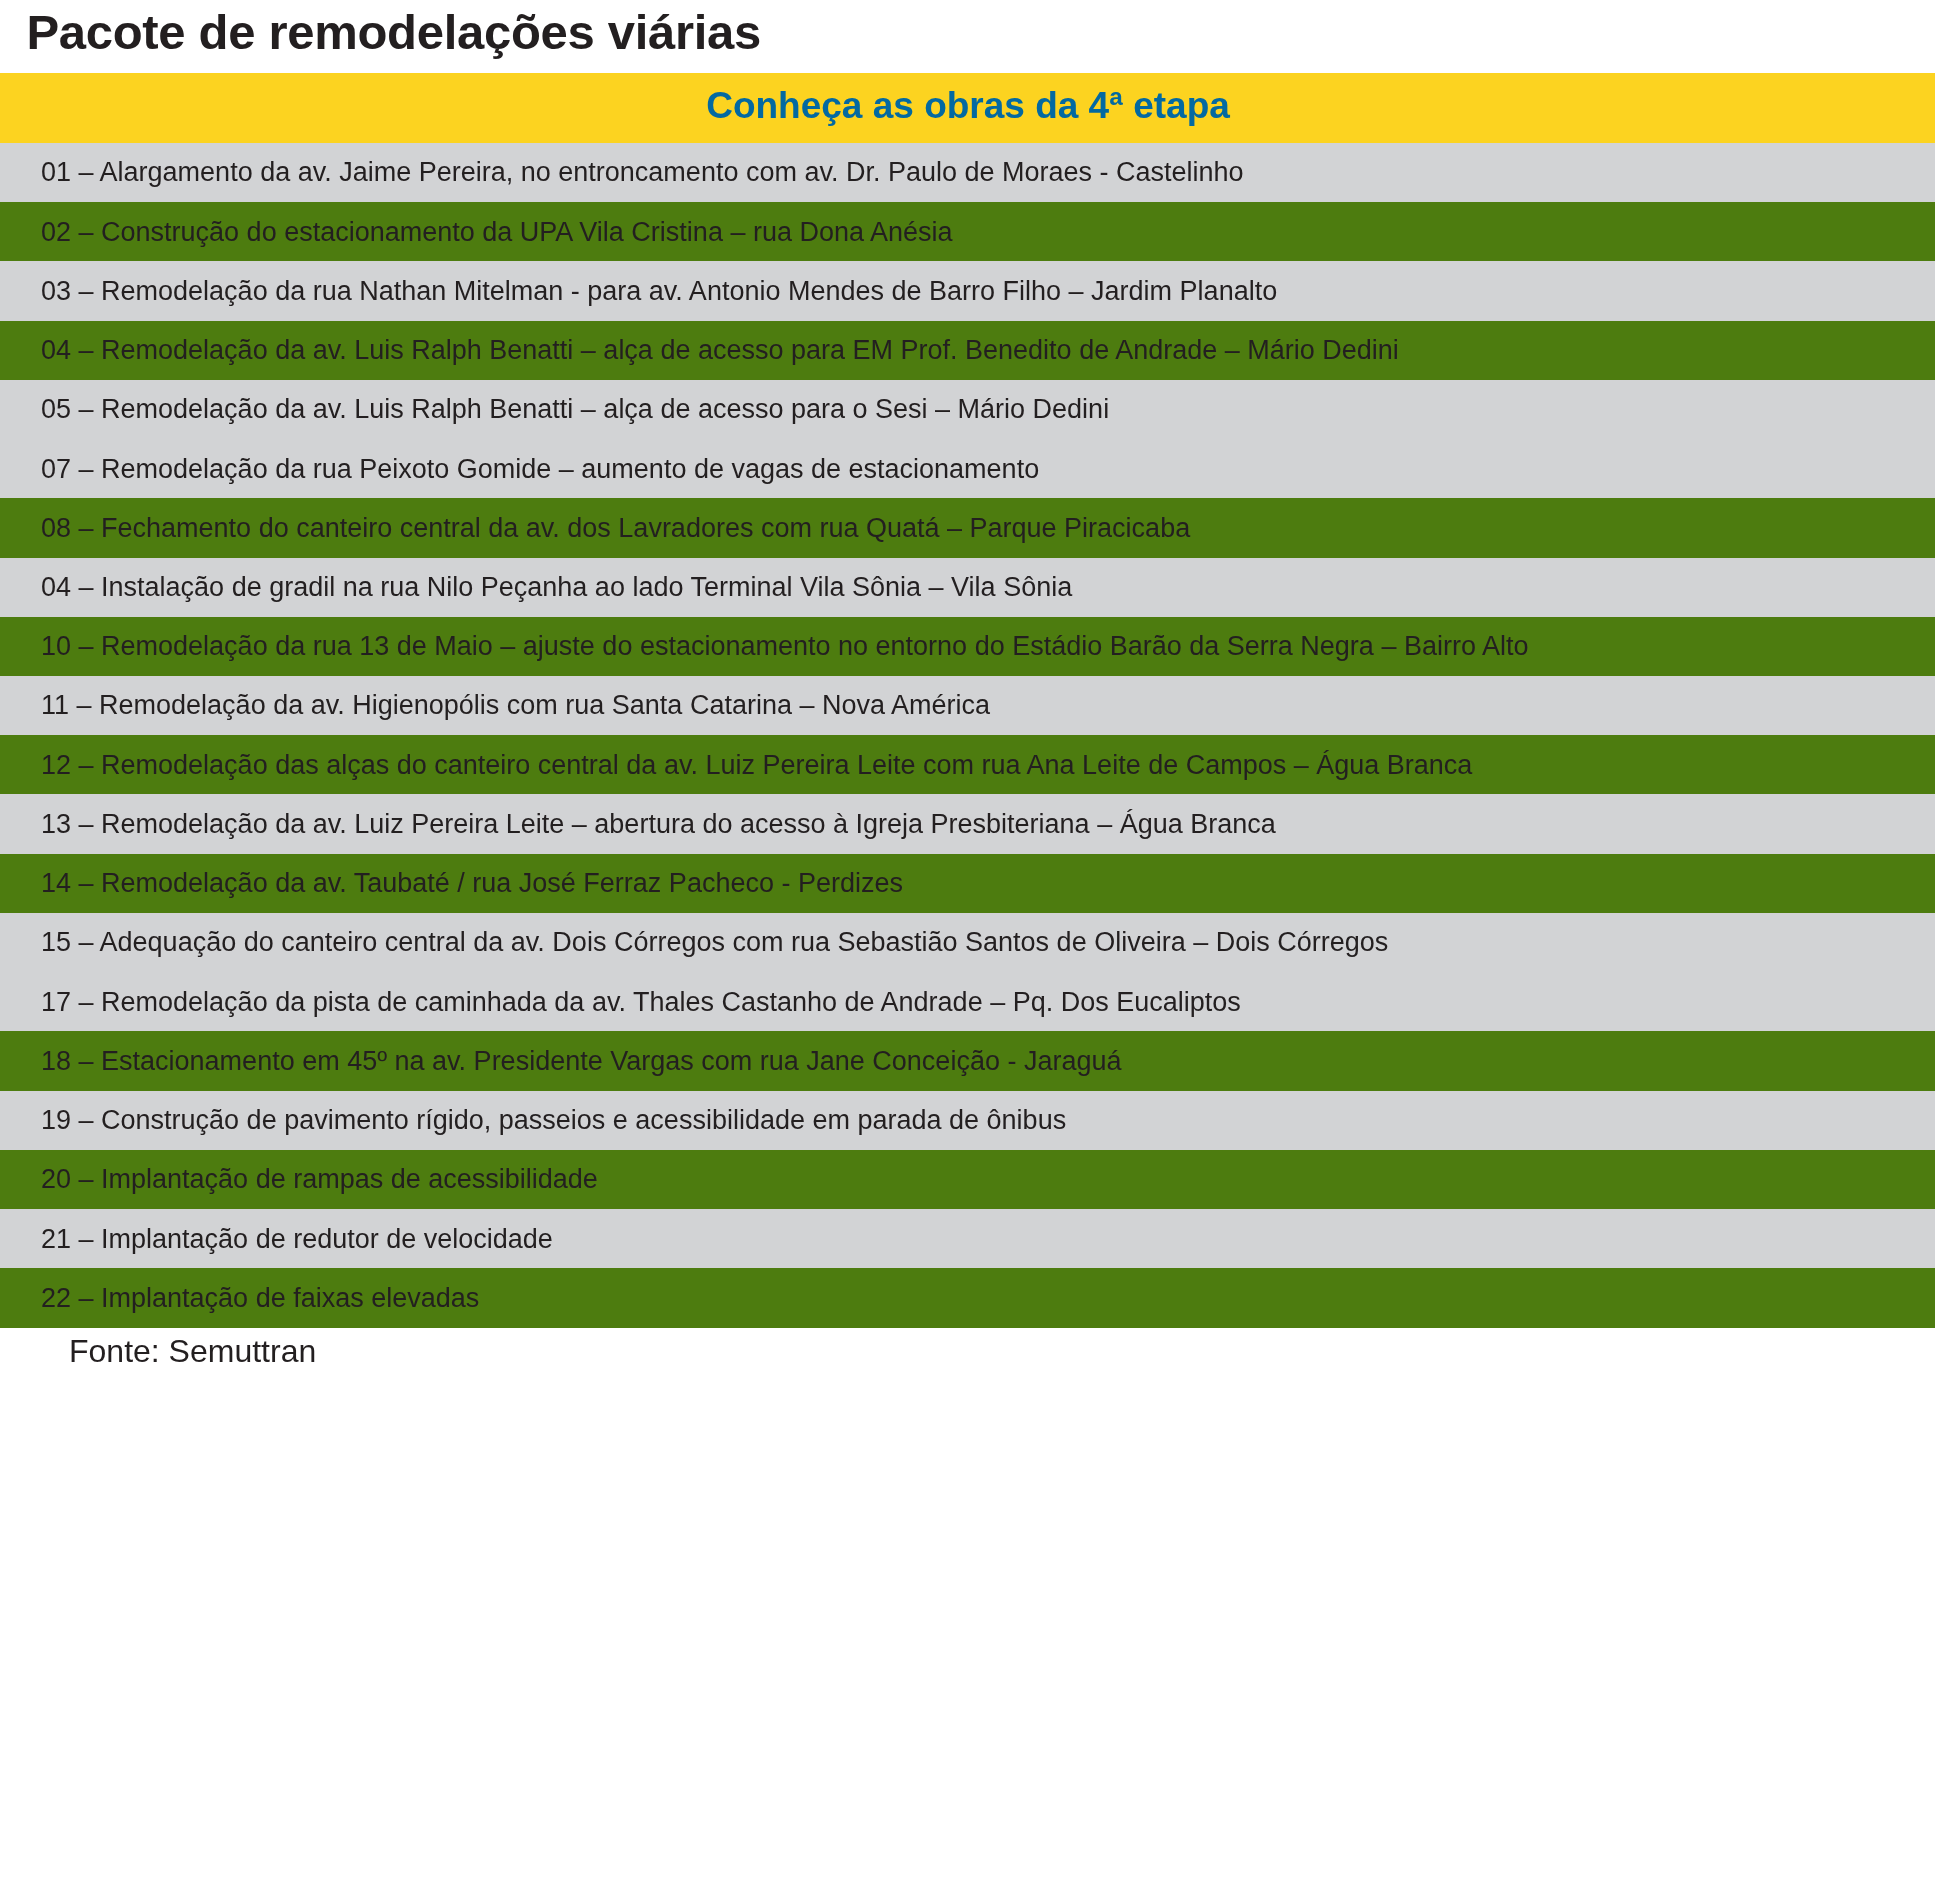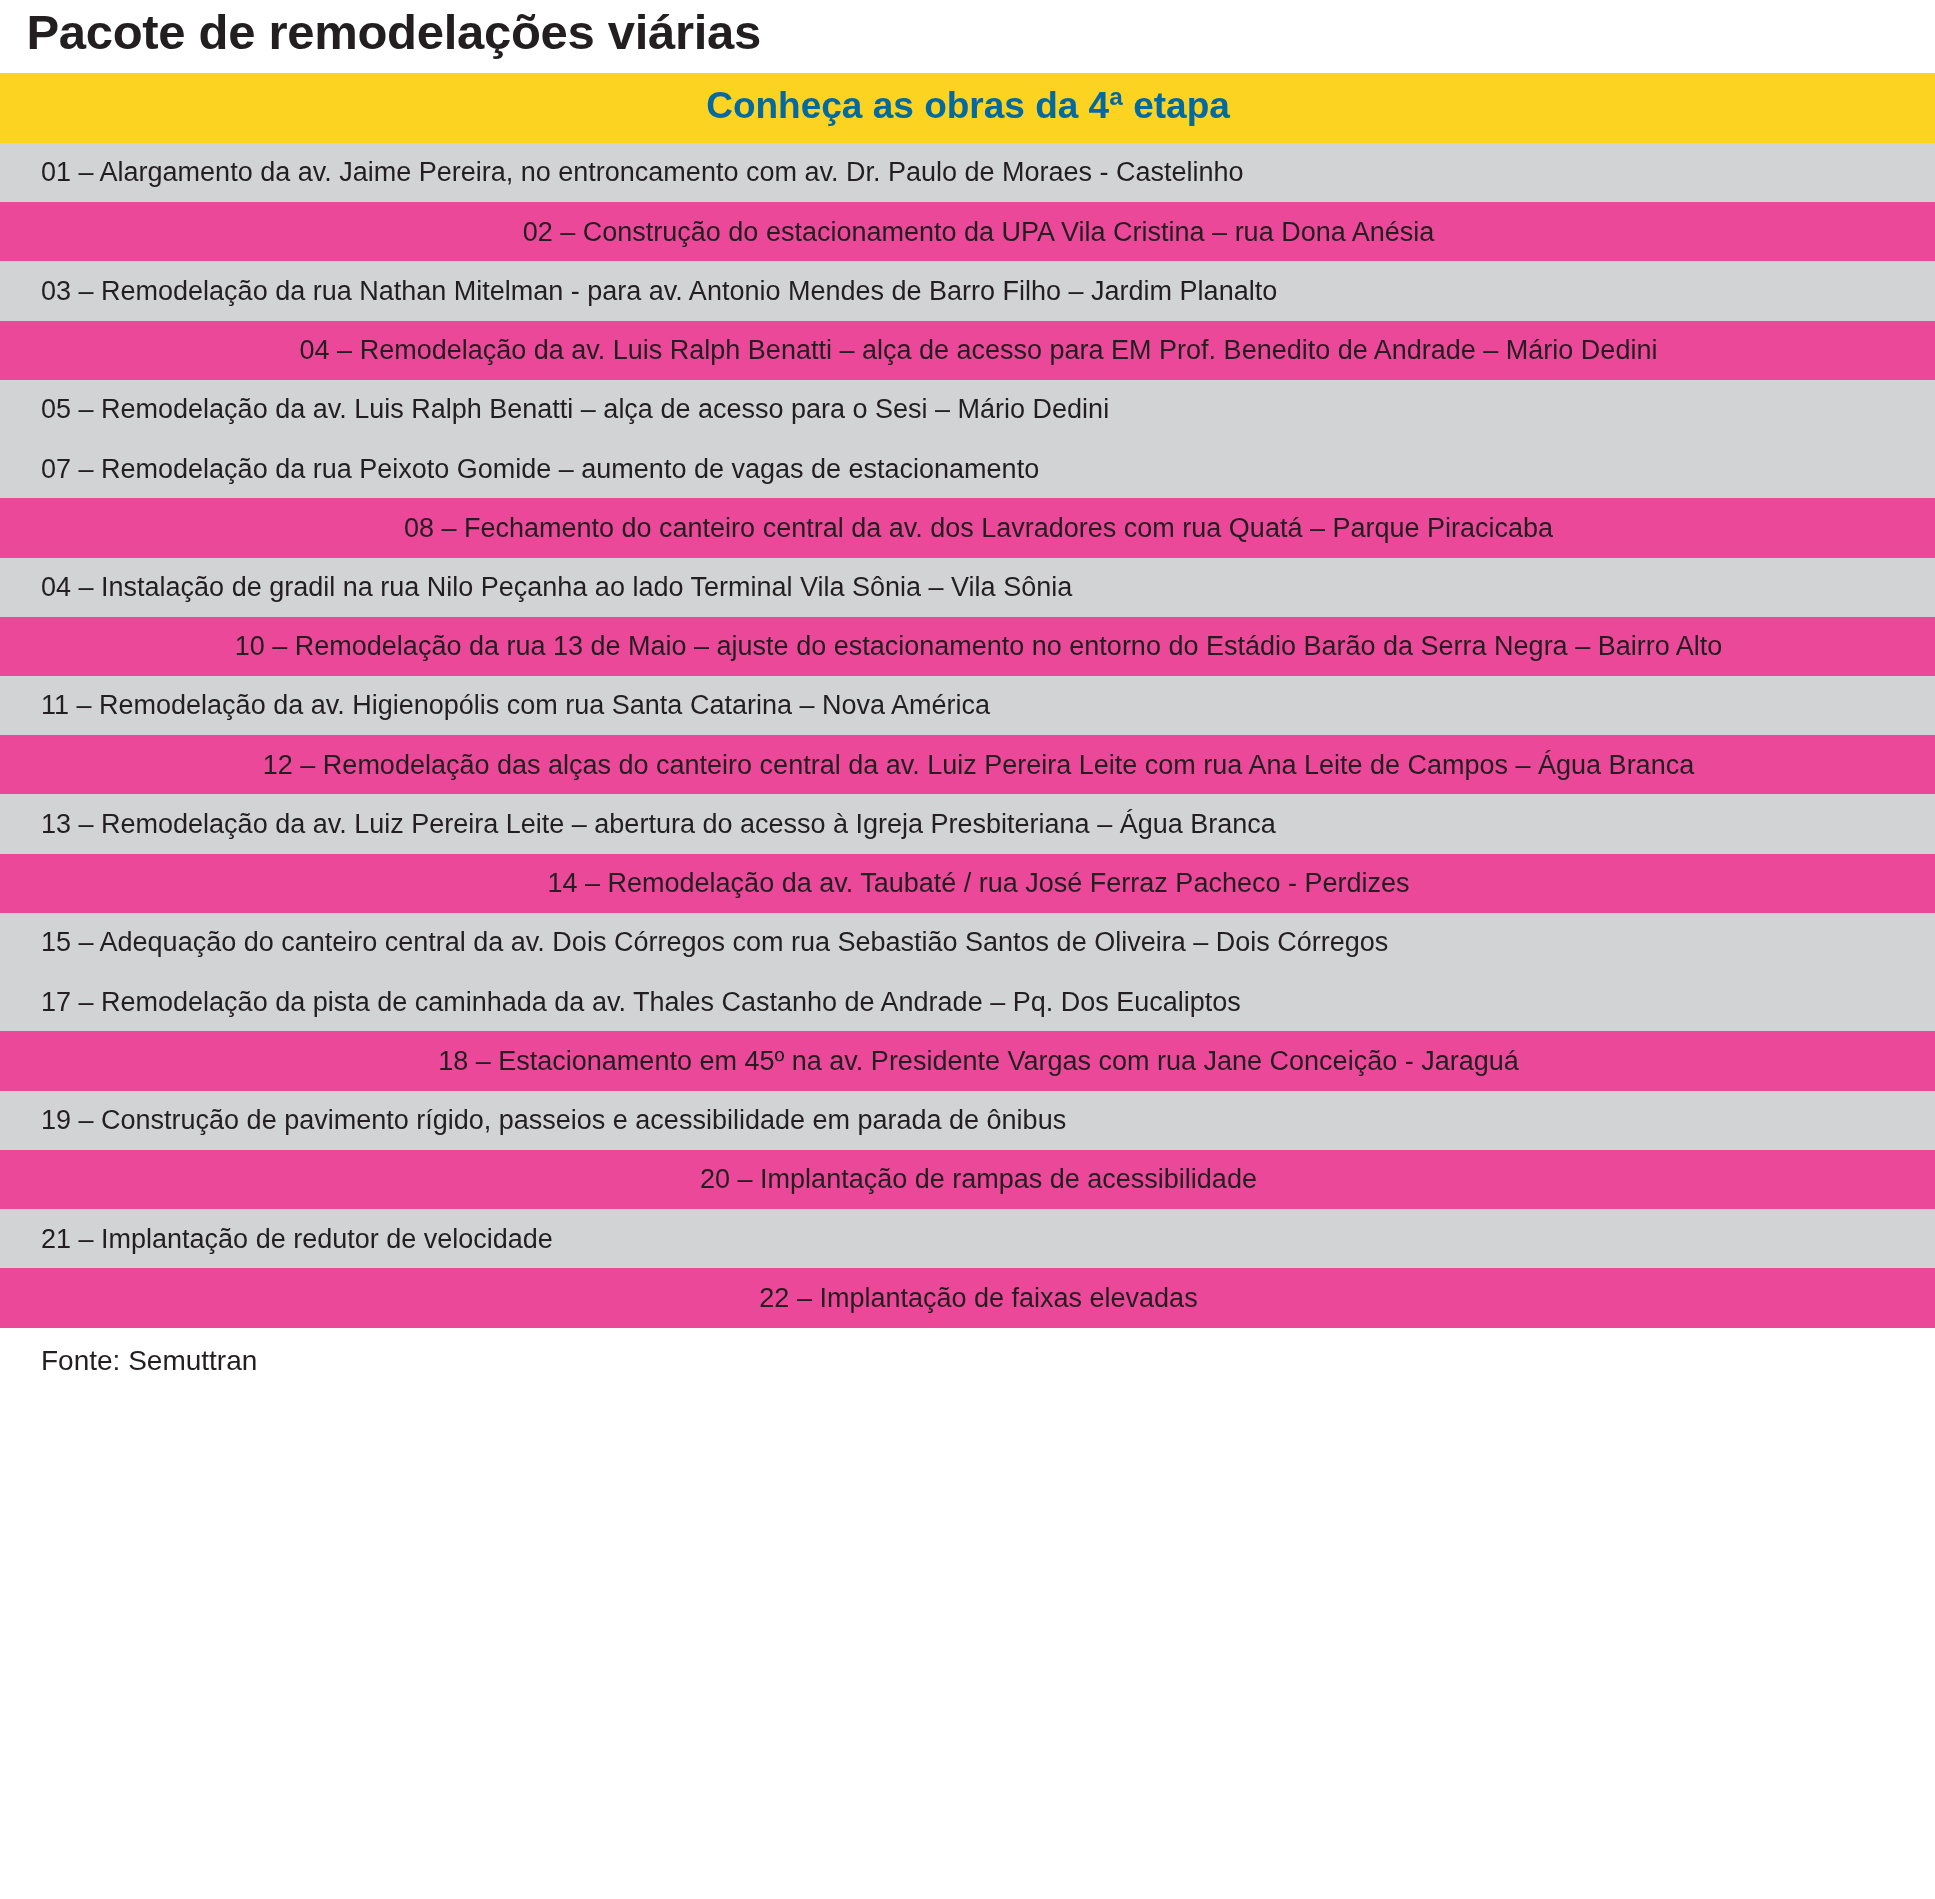--- a/index.html
+++ b/index.html
@@ -46,28 +46,28 @@
     padding: 14.5px 20px 14.5px 41px;
     color: #231f20;
     box-sizing: border-box;
     white-space: nowrap;
     overflow: hidden;
   }
   .row.odd {
     background: #d2d3d5;
   }
   .row.even {
-    background: #ec4899;
-    text-align: center;
+    background: #4d7c0f;
   }
   .source {
-    font-size: 28px;
+    font-size: 32px;
     color: #231f20;
-    padding: 17px 20px 12px 41px;
+    padding: 5px 20px 12px 41px;
     background: #ffffff;
+    margin-left: 28px;
   }
 </style>
 </head>
 <body>
 
 <div class="infographic">
 
   <div class="title">Pacote de remodelações viárias</div>
 
   <div class="subtitle-bar">Conheça as obras da 4ª etapa</div>

